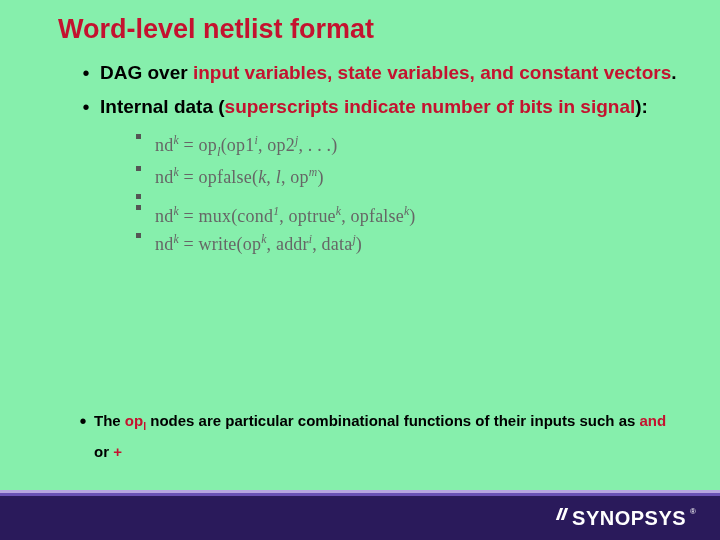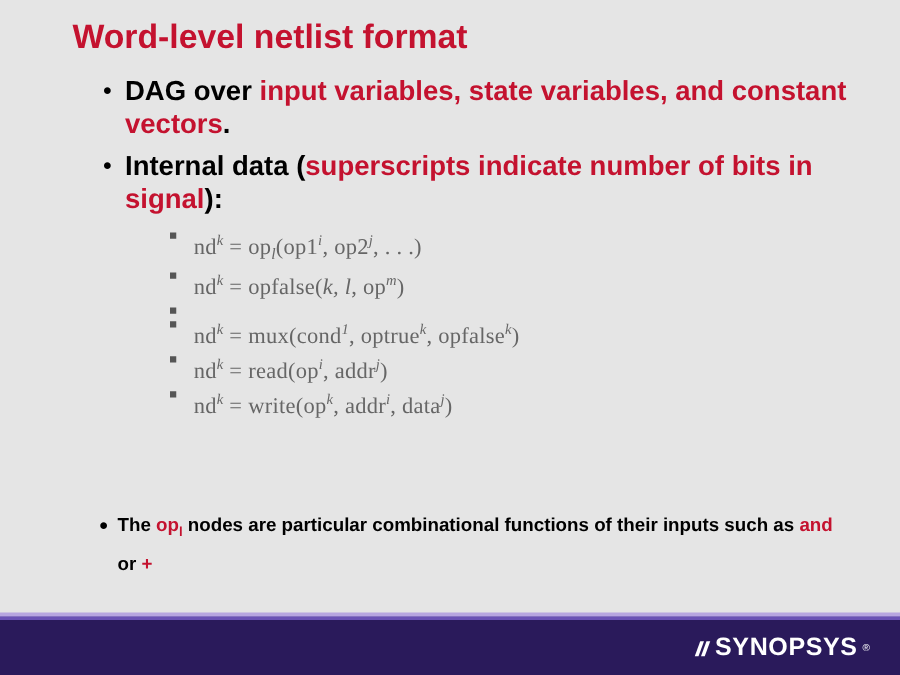--- a/index.html
+++ b/index.html
@@ -1,37 +1,37 @@
 <!DOCTYPE html>
 <html><head>
 <meta charset="utf-8">
 <style>
   * { margin: 0; padding: 0; box-sizing: border-box; }
   html, body { width: 720px; height: 540px; font-family: Arial, Helvetica, sans-serif; background: #fff; overflow: hidden; }
-  .slide { width: 720px; height: 540px; position: relative; background: #e5e5e5; }
+  .slide { width: 720px; height: 540px; position: relative; background: #86efac; }
   .title { position: absolute; top: 14px; left: 58px; font-size: 27px; font-weight: bold; color: #c4122f; }
   .content { position: absolute; top: 60px; left: 72px; right: 40px; }
   .bullet-row { display: flex; margin-bottom: 8px; }
   .dot { width: 28px; flex-shrink: 0; color: #000; font-size: 20px; line-height: 26px; text-align: center; }
-  .btxt { font-size: 22px; font-weight: bold; color: #000; line-height: 26px; }
+  .btxt { font-size: 19px; font-weight: bold; color: #000; line-height: 26px; }
   .red { color: #c4122f; font-weight: bold; }
   .formulas { margin: 14px 0 18px 64px; font-family: 'Times New Roman', Times, serif; }
   .frow { display: flex; margin-bottom: 6px; font-size: 18px; color: #666; }
   .sq { width: 5px; height: 5px; background: #555; margin-right: 14px; flex-shrink: 0; }
   .mf { white-space: nowrap; letter-spacing: 0.2px; }
   sup { font-size: 0.65em; vertical-align: super; font-style: italic; }
   .subsc { font-size: 0.7em; vertical-align: sub; font-style: italic; }
   .lastblock { position: absolute; top: 408px; left: 72px; right: 40px; }
   .lastblock .dot { width: 22px; font-size: 20px; line-height: 26px; }
   .lastblock .btxt { font-size: 15px; }
   .copy { position: absolute; left: 26px; bottom: 22px; font-size: 10px; color: #3a2a7a; font-family: Arial, sans-serif; }
   .footerbar { position: absolute; left: 0; right: 0; bottom: 0; height: 44px; background: #2a1a5b; }
   .footerbar .gstripe1 { position: absolute; left: 0; right: 0; top: -6px; height: 3px; background: #b7a6e0; }
   .footerbar .gstripe2 { position: absolute; left: 0; right: 0; top: -3px; height: 3px; background: #6a52b5; }
-  .logo { position: absolute; right: 24px; bottom: 10px; display: flex; align-items: center; gap: 2px; margin-top: 21px; }
+  .logo { position: absolute; right: 24px; bottom: 10px; display: flex; align-items: flex-start; gap: 2px; margin-top: 21px; }
   .logo .word { color: #fff; font-size: 20px; font-weight: 600; letter-spacing: 0.5px; font-family: Arial, sans-serif; }
   .logo .mark { width: 14px; height: 14px; position: relative; }
   .logo .mark::before, .logo .mark::after { content: ""; position: absolute; background: #fff; }
   .logo .mark::before { left: 2px; top: 1px; width: 3px; height: 12px; transform: skewX(-20deg); }
   .logo .mark::after { left: 7px; top: 1px; width: 3px; height: 12px; transform: skewX(-20deg); }
   .logo .reg { color: #fff; font-size: 8px; vertical-align: top; margin-left: 2px; }
 </style>
 </head>
 <body>
 
@@ -69,24 +69,20 @@
 
       <div class="frow">
         <div class="sq"></div>
       </div>
 
       <div class="frow">
         <div class="sq"></div>
         <div class="mf"><span>nd</span><sup>k</sup><span> = </span><span>mux</span><span>(cond</span><sup>1</sup><span>, optrue</span><sup>k</sup><span>, opfalse</span><sup>k</sup><span>)</span></div>
       </div>
 
-      <div class="frow">
-        <div class="sq"></div>
-        <div class="mf"><span>nd</span><sup>k</sup><span> = </span><span>read</span><span>(op</span><sup>i</sup><span>, addr</span><sup>j</sup><span>)</span></div>
-      </div>
 
       <div class="frow">
         <div class="sq"></div>
         <div class="mf"><span>nd</span><sup>k</sup><span> = </span><span>write</span><span>(op</span><sup>k</sup><span>, addr</span><sup>i</sup><span>, data</span><sup>j</sup><span>)</span></div>
       </div>
 
     </div>
   </div>
 
   <div class="lastblock">

